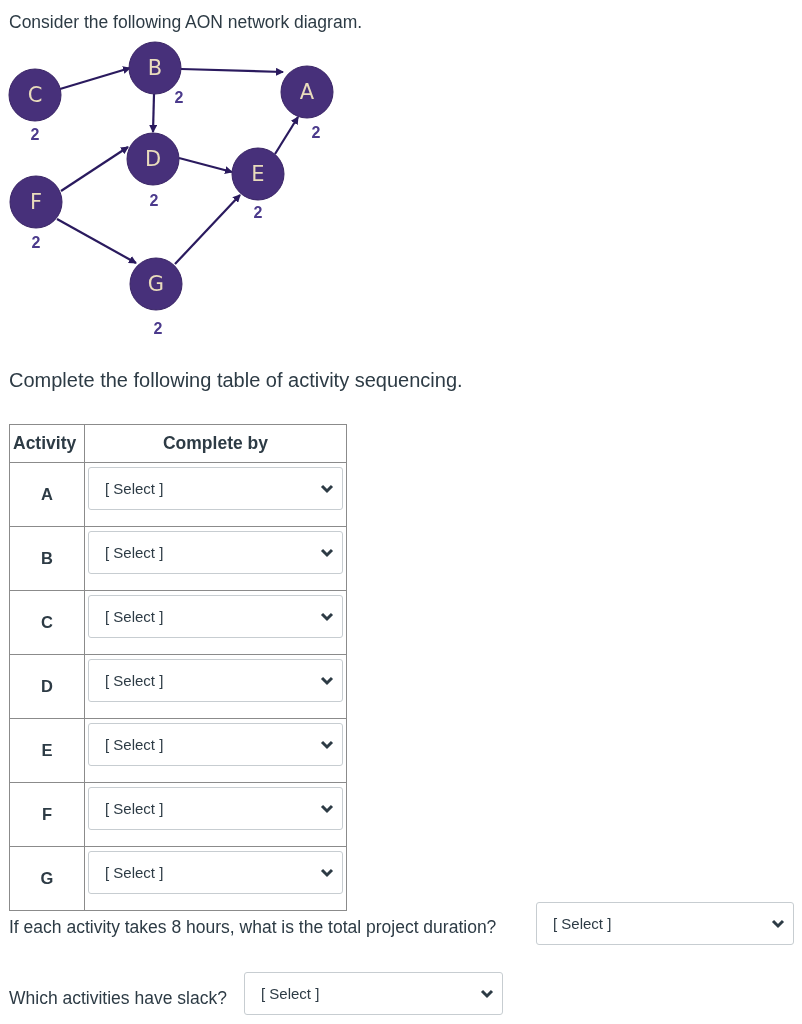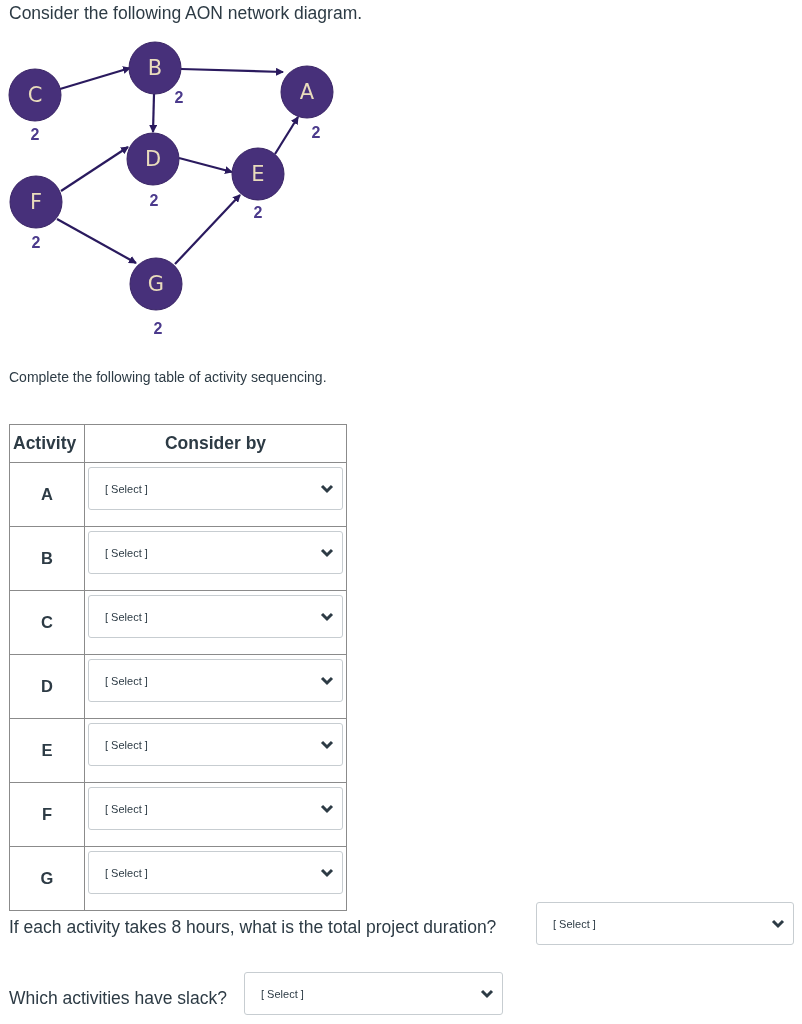--- a/index.html
+++ b/index.html
@@ -2,29 +2,29 @@
 <html><head>
   <meta charset="utf-8">
   <style>
     html, body { margin: 0; padding: 0; background: #ffffff; }
     body {
       width: 802px; height: 1024px; position: relative; overflow: hidden;
       font-family: "Liberation Sans", "DejaVu Sans", sans-serif;
       color: #2d3b45;
     }
     .intro {
-      position: absolute; left: 9px; top: 3px;
+      position: absolute; left: 9px; top: 12px;
       font-size: 17.5px; color: #2d3b45; margin: 0;
     }
     .diagram {
       position: absolute; left: 0; top: 30px; width: 360px; height: 320px;
     }
     .table-intro {
       position: absolute; left: 9px; top: 369px;
-      font-size: 14px; color: #2d3b45; margin: 0;
+      font-size: 20px; color: #2d3b45; margin: 0;
     }
     table.seq {
       position: absolute; left: 9px; top: 409px;
       border-collapse: collapse; width: 338px; margin-top: 15px;
     }
     table.seq th, table.seq td {
       border: 1px solid #8b8b8b; padding: 0;
     }
     table.seq th {
       height: 37px; font-size: 17.5px; font-weight: bold; color: #2d3b45;
@@ -32,21 +32,21 @@
     table.seq th.col-activity { width: 71px; text-align: left; padding-left: 3px; }
     table.seq td.act {
       width: 71px; text-align: center; font-weight: bold; font-size: 16.5px; color: #2d3b45;
       height: 61px;
     }
     table.seq td.sel-cell { padding: 4px 3px 16px 3px; vertical-align: top; }
     .select {
       position: relative; box-sizing: border-box;
       border: 1px solid #c7cdd1; border-radius: 3px; background: #fff;
       height: 43px; display: flex; align-items: center;
-      padding-left: 16px; font-size: 11px; color: #2d3b45; cursor: pointer;
+      padding-left: 16px; font-size: 15px; color: #2d3b45; cursor: pointer;
     }
     .select .chev {
       position: absolute; right: 8px; top: 50%; transform: translateY(-50%);
       width: 14px; height: 10px;
     }
     .q1 {
       position: absolute; left: 9px; top: 917px; font-size: 17.5px; color: #2d3b45;
     }
     .q1-select { position: absolute; left: 536px; top: 902px; width: 258px; }
     .q2 {
@@ -115,21 +115,21 @@
     <text class="dur" x="158" y="334">2</text>
   </g>
 </svg>
 
 <p class="table-intro">Complete the following table of activity sequencing.</p>
 
 <table class="seq">
   <thead>
     <tr>
       <th class="col-activity">Activity</th>
-      <th>Consider by</th>
+      <th>Complete by</th>
     </tr>
   </thead>
   <tbody>
     <tr>
       <td class="act">A</td>
       <td class="sel-cell">
         <div class="select">
           <span>[ Select ]</span>
           <svg class="chev" viewBox="0 0 14 10">
               <path d="M2 2 L7 7 L12 2" stroke="#2d3b45" stroke-width="3" fill="none"></path>

